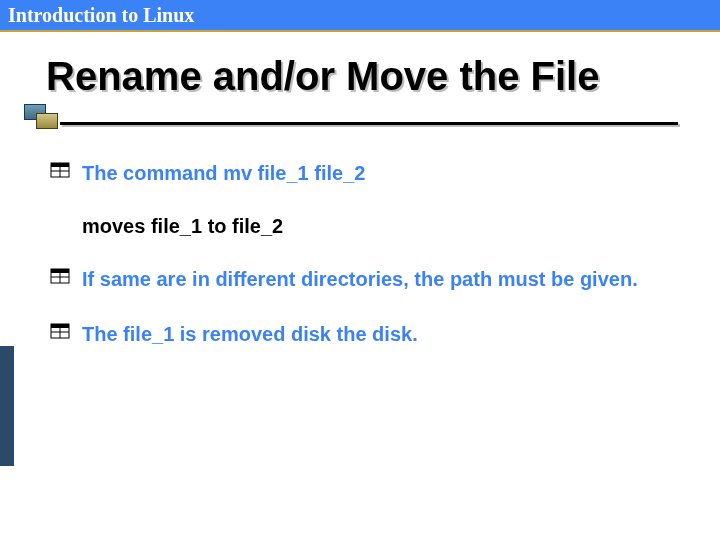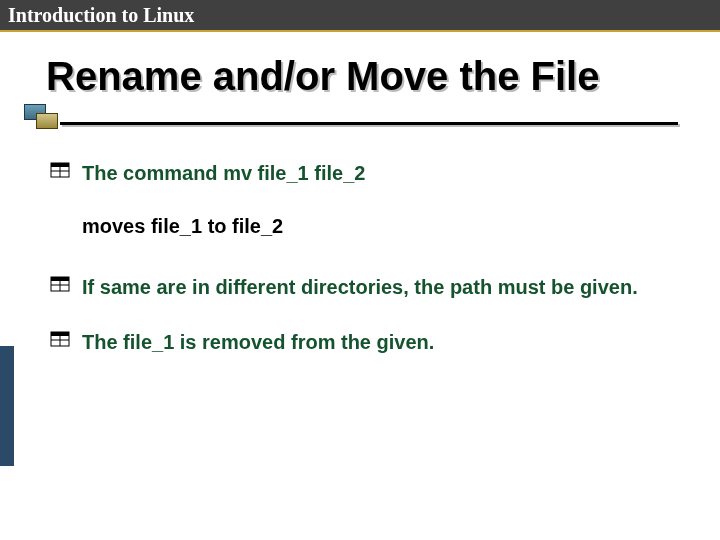--- a/index.html
+++ b/index.html
@@ -7,21 +7,21 @@
     width: 720px;
     height: 540px;
     background: #ffffff;
     font-family: Arial, Helvetica, sans-serif;
     position: relative;
     overflow: hidden;
   }
   .header-bar {
     width: 100%;
     height: 32px;
-    background: #404040;
+    background: #3b82f6;
     border-bottom: 2px solid #c9a339;
     padding: 3px 8px;
     display: flex;
     align-items: center;
   }
   .header-text {
     color: #ffffff;
     font-family: "Times New Roman", serif;
     font-size: 20px;
     font-weight: bold;
@@ -81,41 +81,41 @@
   }
   .content {
     padding: 30px 56px 0 56px;
   }
   .bullet-item {
     position: relative;
     margin-bottom: 28px;
     padding-left: 26px;
     font-size: 20px;
     font-weight: bold;
-    color: #14532d;
+    color: #3b82f6;
     line-height: 1.35;
   }
   .bullet-item.justify {
     text-align: justify;
   }
   .bullet-icon {
     position: absolute;
     left: -6px;
     top: 2px;
     width: 20px;
     height: 18px;
   }
   .bullet-icon svg { display:block; }
   .sub-line {
     margin-top: 22px;
     padding-left: 26px;
     font-size: 20px;
     font-weight: bold;
     color: #000;
-    margin-bottom: 36px;
+    margin-bottom: 28px;
   }
   .left-sidebar {
     position: absolute;
     left: 0;
     top: 346px;
     width: 14px;
     height: 120px;
     background: #2a4a68;
   }
 </style>
@@ -168,18 +168,18 @@
 
   <div class="bullet-item">
     <span class="bullet-icon">
       <svg width="20" height="18" viewBox="0 0 20 18">
         <rect x="1" y="1" width="18" height="14" fill="none" stroke="#000" stroke-width="1"></rect>
         <rect x="1" y="1" width="18" height="4" fill="#000"></rect>
         <line x1="1" y1="9" x2="19" y2="9" stroke="#000" stroke-width="1"></line>
         <line x1="10" y1="5" x2="10" y2="15" stroke="#000" stroke-width="1"></line>
       </svg>
     </span>
-    <span>The file_1 is removed from the given.</span>
+    <span>The file_1 is removed disk the disk.</span>
   </div>
 
 </div>
 
 <div class="left-sidebar"></div>
 
 </body></html>

